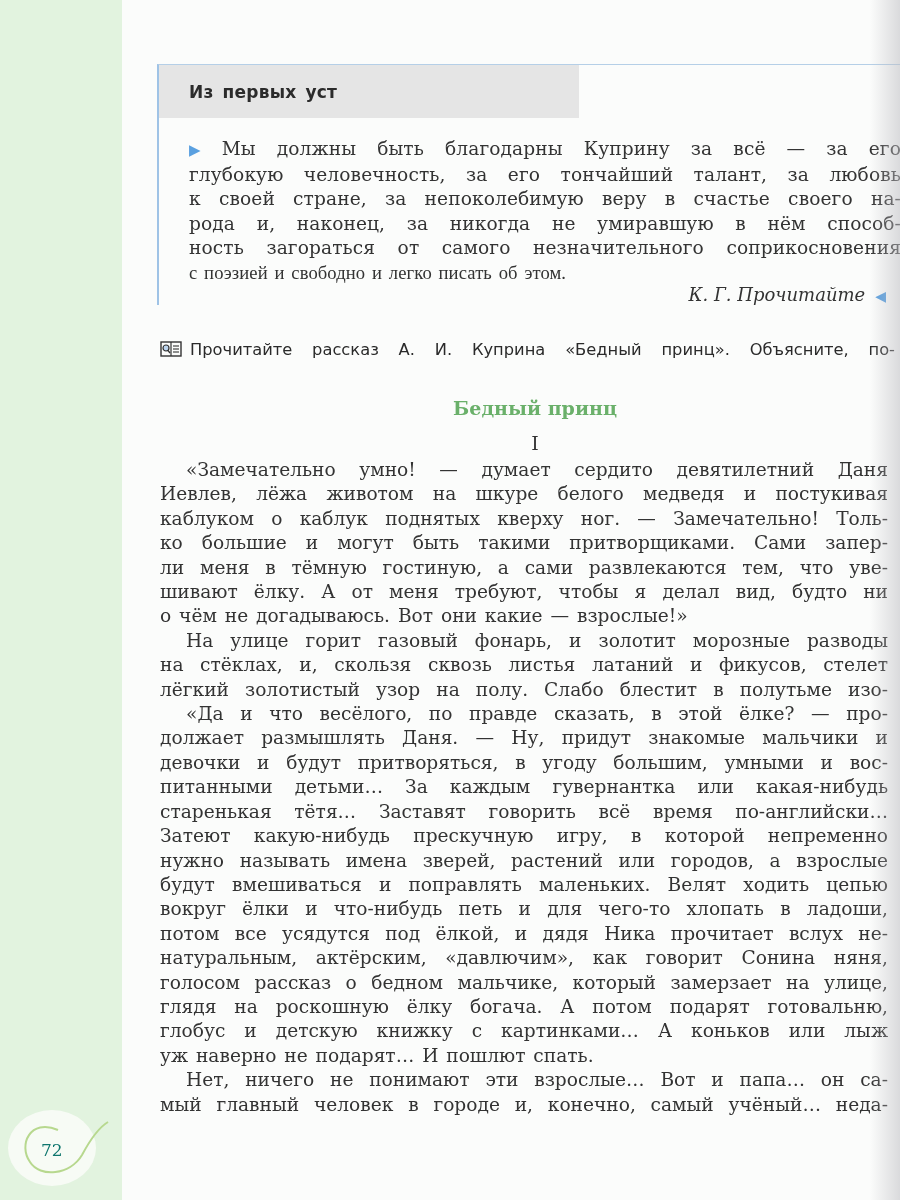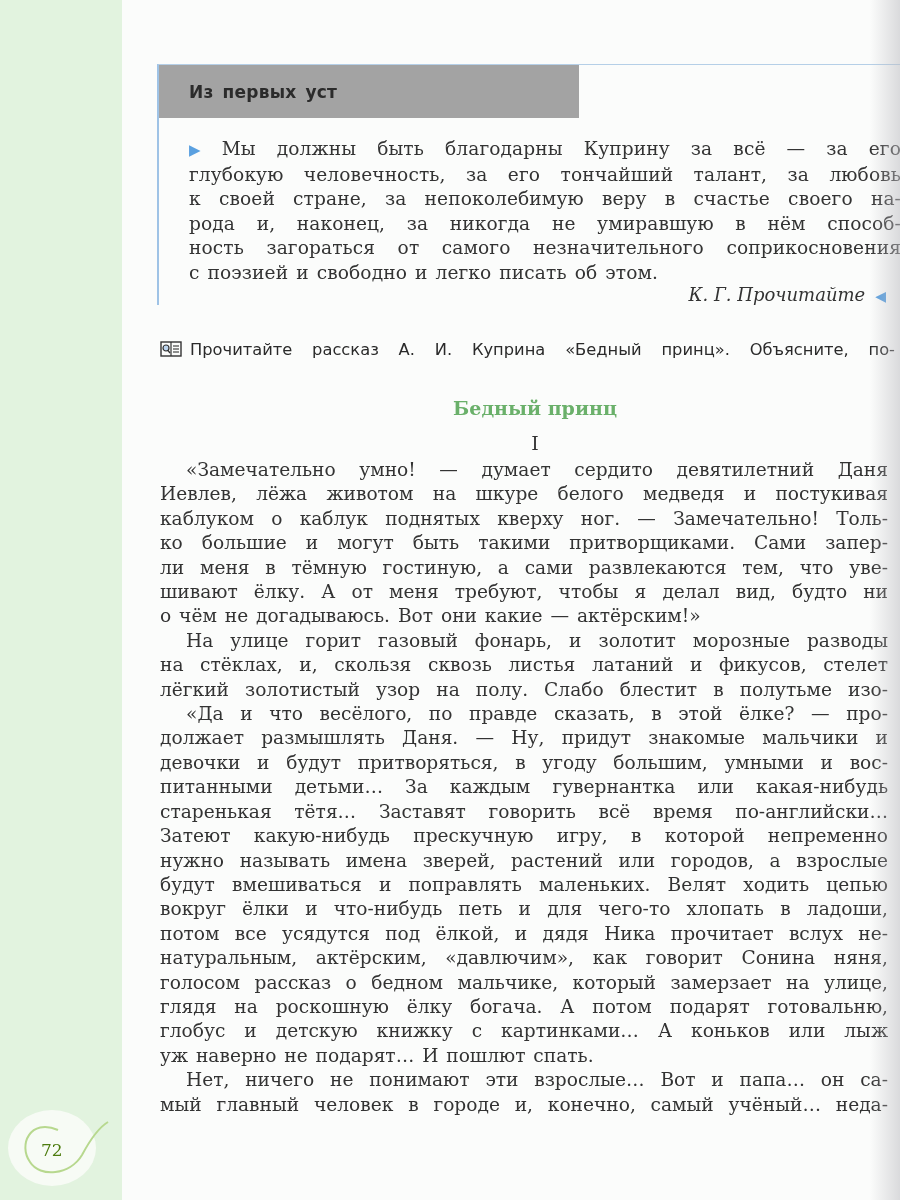--- a/index.html
+++ b/index.html
@@ -16,34 +16,34 @@
   .right-shadow {
     position: absolute; right: 0; top: 0; width: 30px; height: 1200px;
     background: linear-gradient(to right, rgba(255,255,255,0), rgba(190,190,195,0.55));
   }
   .quote-box {
     position: absolute; left: 157px; top: 64px; width: 743px; height: 240px;
     border-left: 2px solid #9fc3e6; border-top: 1px solid #b5cfe7;
   }
   .quote-header {
     position: absolute; left: 0; top: 0; width: 420px; height: 53px;
-    background: #a3a3a3;
+    background: #e5e5e5;
   }
   .quote-header-title {
     position: absolute; left: 30px; top: 17px;
     font-family: "DejaVu Sans", sans-serif; font-weight: bold; font-size: 17px; color: #2b2b2b;
     letter-spacing: 0.2px; word-spacing: 3px;
   }
   .quote-text {
     position: absolute; left: 30px; top: 72px; width: 712px;
     font-size: 18.6px; line-height: 24.5px; text-align: justify; color: #333;
     letter-spacing: 0.1px; word-spacing: 2px;
   }
   .quote-text .line { display: block; white-space: nowrap; text-align-last: justify; }
-  .quote-text .line.last { text-align-last: left; }
+  .quote-text .line.last { text-align-last: left; font-family: Liberation Serif, serif; }
   .tri-right { color: #5aa0e0; font-family: "DejaVu Sans", sans-serif; font-size: 15px; margin-right: 8px; }
   .quote-author {
     position: absolute; right: 16px; top: 219px;
     font-style: italic; font-size: 18px; color: #333; white-space: nowrap;
   }
   .tri-left { color: #5aa0e0; font-family: "DejaVu Sans", sans-serif; font-style: normal; font-size: 14px; margin-left: 10px; }
 
   .task {
     position: absolute; left: 160px; top: 338px; width: 735px;
     font-family: "DejaVu Sans", sans-serif; font-size: 16.3px; line-height: 24px; color: #2a2a2a;
@@ -66,21 +66,21 @@
     position: absolute; left: 160px; top: 458px; width: 728px;
     font-size: 18.6px; line-height: 24.4px; color: #333; word-spacing: 2px;
   }
   .story p { margin: 0; }
   .story .line { display: block; white-space: nowrap; text-align: justify; text-align-last: justify; }
   .story .line.first { padding-left: 26px; }
   .story .line.last { text-align-last: left; }
 
   .page-num-wrap { position: absolute; left: 0; top: 1100px; width: 140px; height: 100px; }
   .page-number {
-    position: absolute; left: 41px; top: 40px; font-size: 17px; color: #4d7c0f;
+    position: absolute; left: 41px; top: 40px; font-size: 17px; color: #0f766e;
   }
 </style>
 </head>
 <body>
 
 <div class="left-margin"></div>
 
 <div class="quote-box">
   <div class="quote-header">
     <span class="quote-header-title">Из первых уст</span>
@@ -116,21 +116,21 @@
 <div class="chapter">I</div>
 
 <div class="story">
   <p>
     <span class="line first">«Замечательно умно! — думает сердито девятилетний Даня</span>
     <span class="line">Иевлев, лёжа животом на шкуре белого медведя и постукивая</span>
     <span class="line">каблуком о каблук поднятых кверху ног. — Замечательно! Толь-</span>
     <span class="line">ко большие и могут быть такими притворщиками. Сами запер-</span>
     <span class="line">ли меня в тёмную гостиную, а сами развлекаются тем, что уве-</span>
     <span class="line">шивают ёлку. А от меня требуют, чтобы я делал вид, будто ни</span>
-    <span class="line last">о чём не догадываюсь. Вот они какие — актёрским!»</span>
+    <span class="line last">о чём не догадываюсь. Вот они какие — взрослые!»</span>
   </p>
   <p>
     <span class="line first">На улице горит газовый фонарь, и золотит морозные разводы</span>
     <span class="line">на стёклах, и, скользя сквозь листья латаний и фикусов, стелет</span>
     <span class="line">лёгкий золотистый узор на полу. Слабо блестит в полутьме изо-</span>
   </p>
   <p>
     <span class="line first">«Да и что весёлого, по правде сказать, в этой ёлке? — про-</span>
     <span class="line">должает размышлять Даня. — Ну, придут знакомые мальчики и</span>
     <span class="line">девочки и будут притворяться, в угоду большим, умными и вос-</span>

